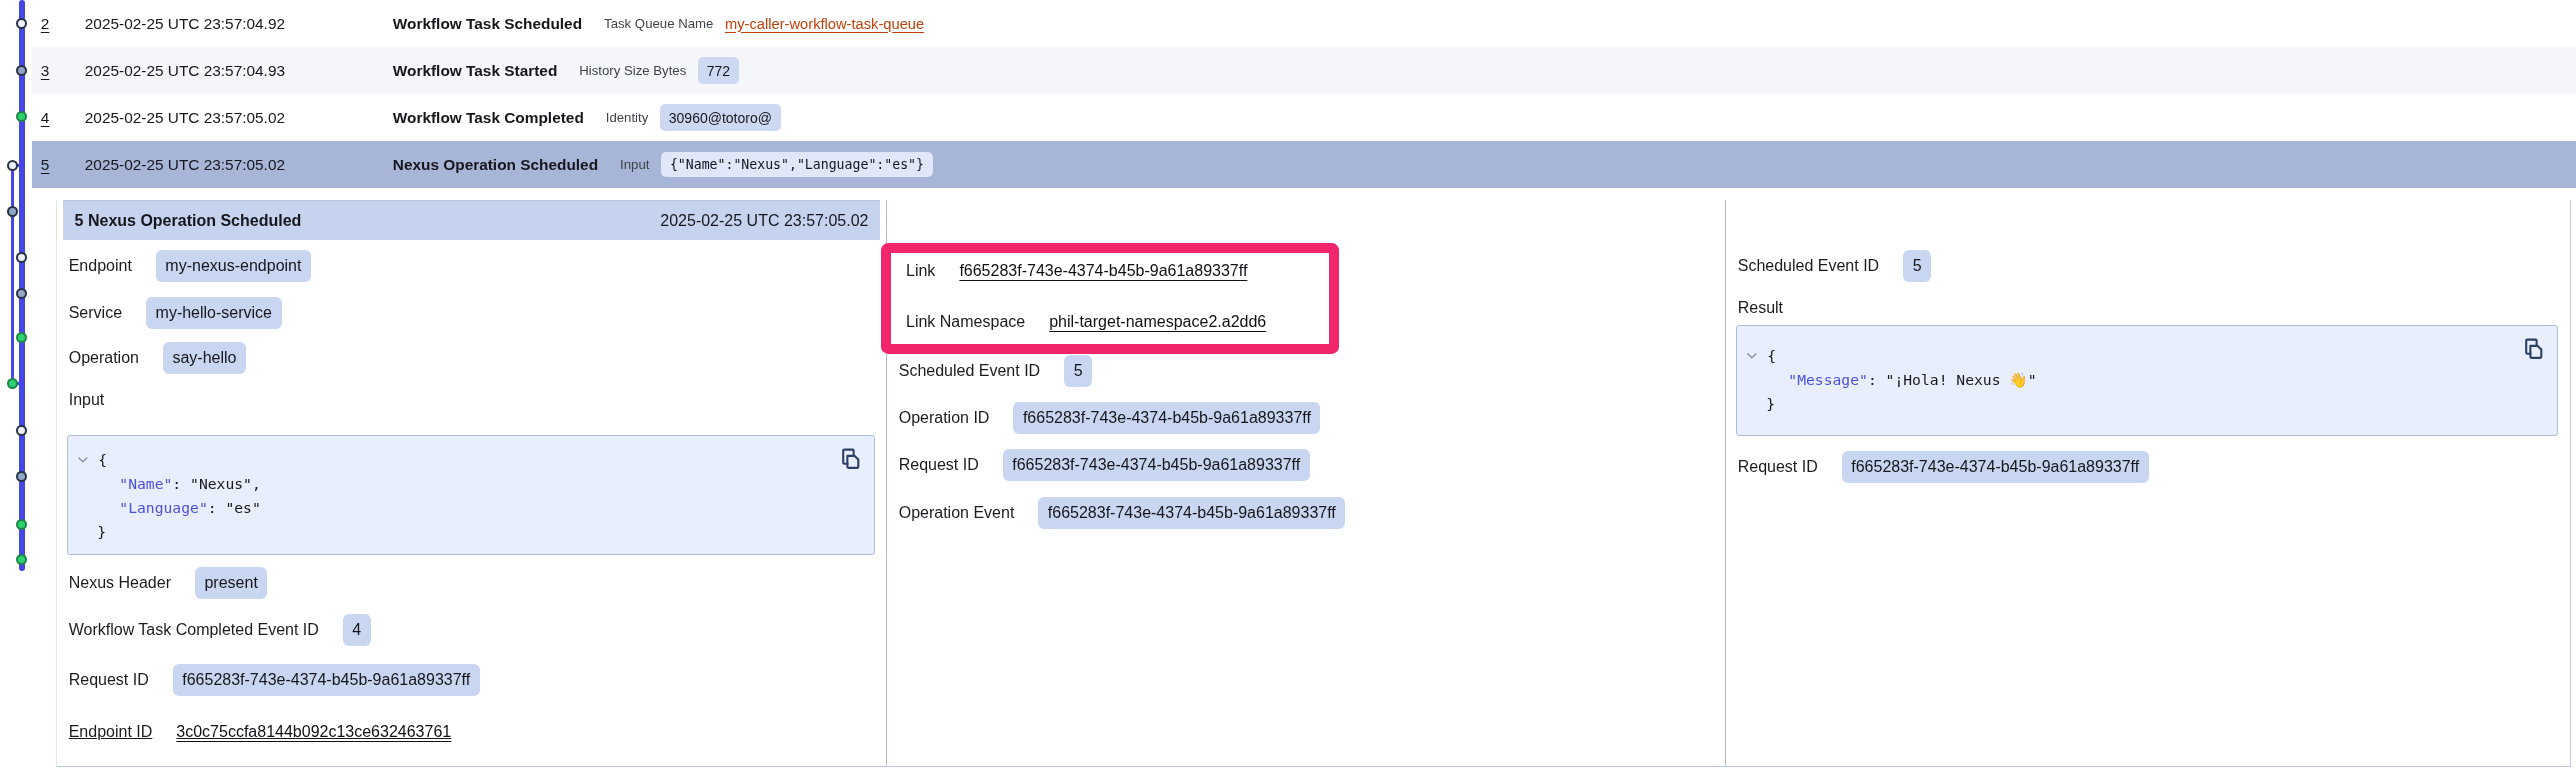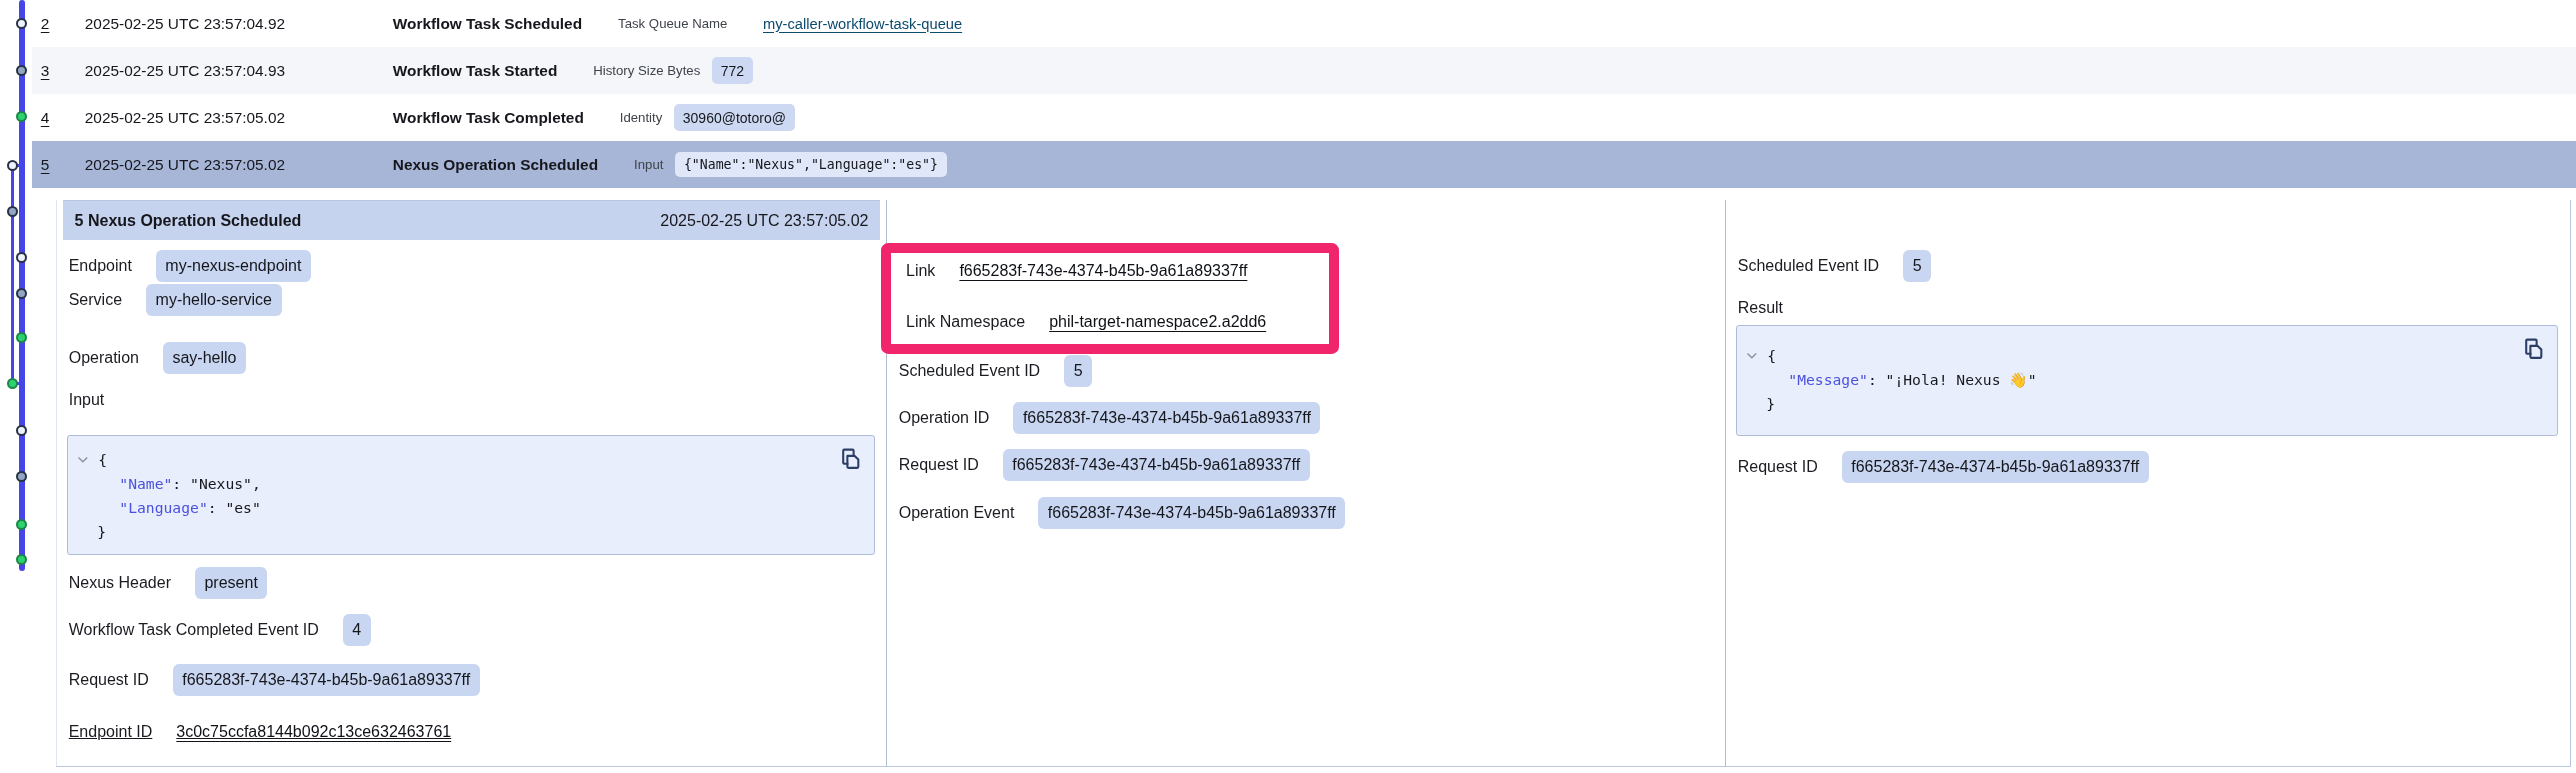--- a/index.html
+++ b/index.html
@@ -19,24 +19,24 @@
 
   
   .rows { position:absolute; left:0; top:0; width:2576px; }
   .hrow { margin-left:32px; height:47px; display:flex; align-items:center;
           padding-left:8.8px; font-size:15.4px; }
   .hrow.striped  { background:#f4f6fa; }
   .hrow.selected { background:#a7b5d6; }
   .col-id   { width:44px; }
   .col-id a { color:#16171d; text-decoration:underline; text-underline-offset:2.9px; cursor:pointer; }
   .col-time { width:308px; }
-  .evt-name { font-weight:700; margin-right:36px; white-space:nowrap; }
+  .evt-name { font-weight:700; margin-right:22px; white-space:nowrap; }
   .attr-label { font-size:13.2px; color:#3f434b; margin-right:11.7px; white-space:nowrap; }
-  .attr-link  { color:#0c4a6e; text-decoration:underline; text-underline-offset:2.9px;
-                font-size:14.7px; cursor:pointer;margin-left:24px; }
+  .attr-link  { color:#c2410c; text-decoration:underline; text-underline-offset:2.9px;
+                font-size:14.7px; cursor:pointer; }
   .row-badge { background:#cdd9f2; border-radius:5.1px; padding:5.1px 8.8px; font-size:14px; }
   .row-badge.mono { font-family:"DejaVu Sans Mono", monospace; font-size:13.2px; background:#dfe7f8; }
 
   
   .panels { position:absolute; left:56px; top:200px; width:2515px; height:567px;
             display:flex; border-bottom:1.5px solid #b9c6dd; border-left:0.7px solid #dfe6f1;
             border-right:0.7px solid #b9c6dd; }
   .panel  { position:relative; height:100%; }
   .panel.mid, .panel.right { border-left:1.5px solid #b0bcd2; }
   .panel.left  { width:830px; }
@@ -65,21 +65,21 @@
   .codeblock .copy { position:absolute; top:10.3px; right:11.7px; cursor:pointer; }
   .cline { padding-left:51px; white-space:pre; }
   .cline.l0 { padding-left:8.8px; display:flex; align-items:center; gap:9.5px; }
   .cline.close { padding-left:29px; }
   .ckey { color:#4a51e0; }
   .chev { display:inline-flex; }
   .cb-left  { left:10.3px; top:235px; width:808px; height:120px; padding-top:11.7px; }
   .cb-right { left:10.3px; top:125px; width:822px; height:111px; padding-top:17.6px; }
 
   
-  .lp-f0 { top:50px; }  .lp-f1 { top:84px;align-items:center; } .lp-f2 { top:142px; }
+  .lp-f0 { top:50px; }  .lp-f1 { top:97px;align-items:center; } .lp-f2 { top:142px; }
   .lp-f3 { top:191px; } .lp-f4 { top:367px; } .lp-f5 { top:414px; }
   .lp-f6 { top:464px; } .lp-f7 { top:523px;text-decoration:underline; }
 
   
   .mp-link   { top:62px;  left:19px; }
   .mp-linkns { top:113px; left:19px; }
   .mp-f0 { top:155px; } .mp-f1 { top:202px; } .mp-f2 { top:249px; } .mp-f3 { top:297px; }
 
   
   .rp-f0 { top:50px; } .rp-res { top:99px; } .rp-f1 { top:251px; }

